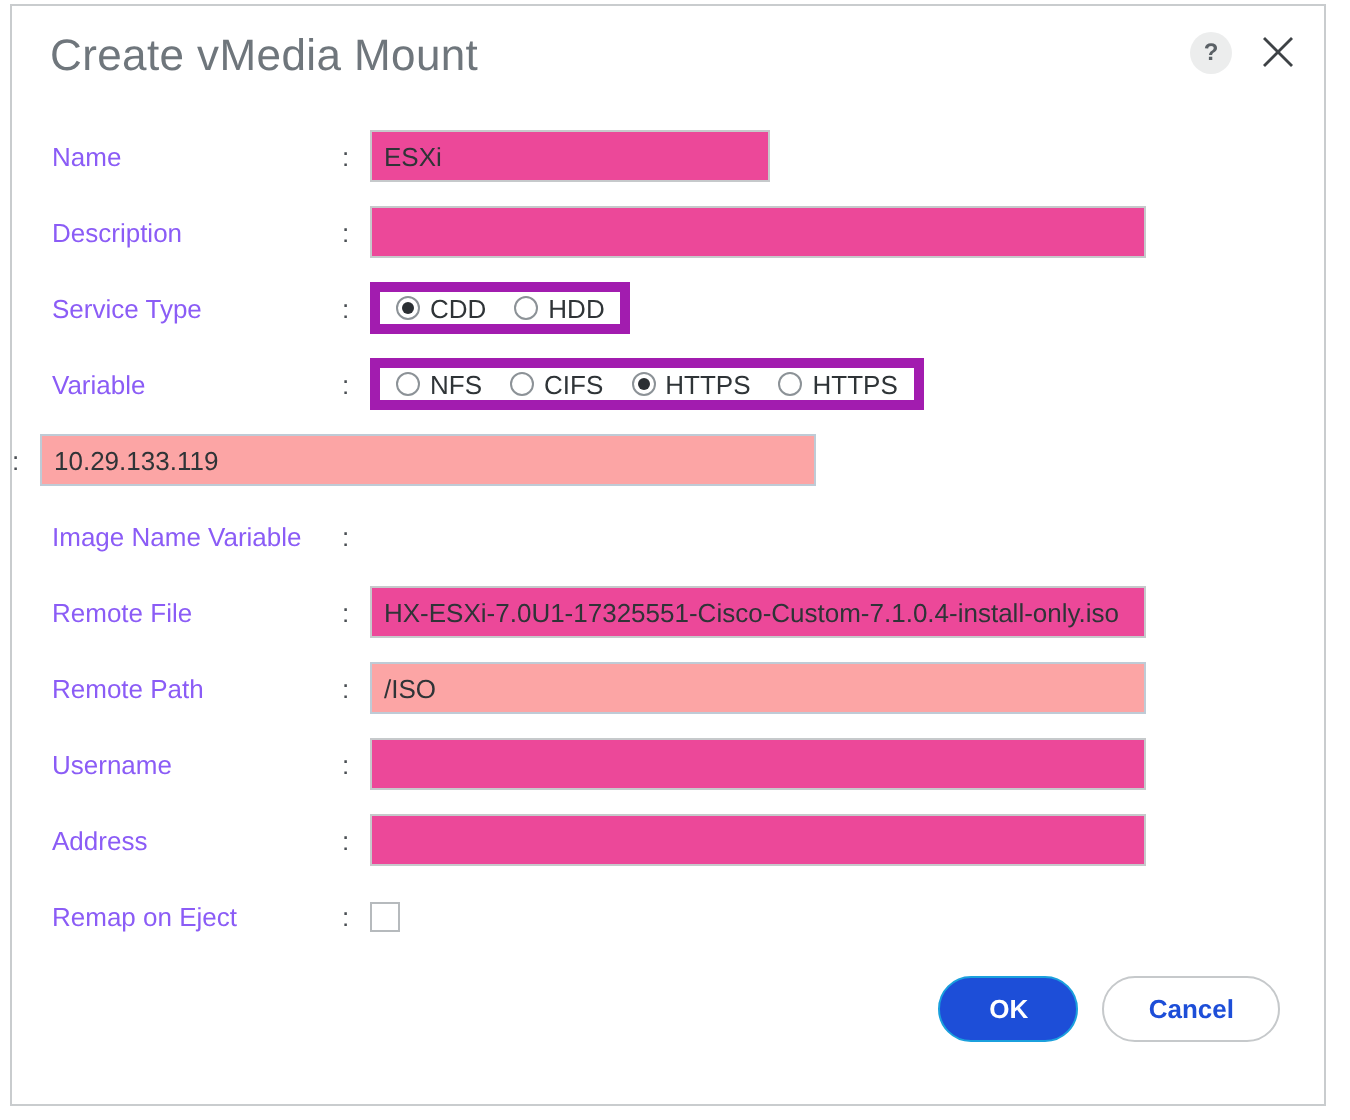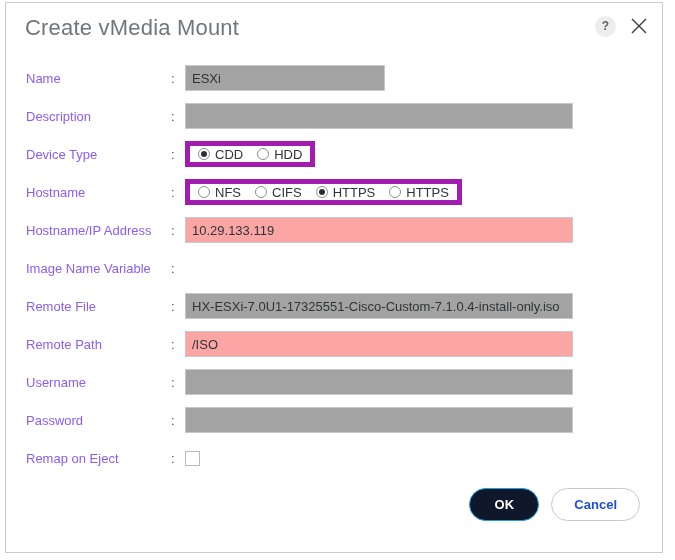--- a/index.html
+++ b/index.html
@@ -108,21 +108,21 @@
   }
   .row-colon {
     width: 14px;
     font-size: 13px;
     color: #4a4f54;
   }
   .field {
     box-sizing: border-box;
     height: 26px;
     border: 1px solid #c6c9cb;
-    background: #a3a3a3;
+    background: #ec4899;
     font-family: "Liberation Sans", sans-serif;
     font-size: 13px;
     color: #2f3437;
     padding: 0 6px;
     line-height: 24px;
     outline: none;
   }
   .field.wide { width: 388px; }
   .field.narrow { width: 200px; }
   .field.tinted { background: #fca5a5; border-color: #bfcbd6; }
@@ -198,21 +198,21 @@
     height: 33px;
     min-width: 70px;
     padding: 0 22px;
     cursor: pointer;
     border: 1px solid transparent;
     display: flex;
     align-items: center;
     justify-content: center;
   }
   .btn-primary {
-    background: #0f172a;
+    background: #1d4ed8;
     color: #ffffff;
     border-color: #1ba0dd;
     text-align: right;
   }
   .btn-secondary {
     background: #ffffff;
     color: #1d4ed8;
     border-color: #c6c9cb;
   }
 </style>
@@ -242,35 +242,35 @@
           <div class="row-label">Name</div>
           <div class="row-colon">:</div>
           <input type="text" class="field narrow" value="ESXi" style="">
         </div>
         <div class="row">
           <div class="row-label">Description</div>
           <div class="row-colon">:</div>
           <input type="text" class="field wide" value="" style="">
         </div>
         <div class="row">
-          <div class="row-label">Device Type</div>
+          <div class="row-label">Service Type</div>
           <div class="row-colon">:</div>
           <div class="radio-box">
             <div class="radio-opt selected">
               <span class="radio-mark"></span>
               <span>CDD</span>
             </div>
             <div class="radio-opt">
               <span class="radio-mark"></span>
               <span>HDD</span>
             </div>
           </div>
         </div>
         <div class="row">
-          <div class="row-label">Hostname</div>
+          <div class="row-label">Variable</div>
           <div class="row-colon">:</div>
           <div class="radio-box">
             <div class="radio-opt">
               <span class="radio-mark"></span>
               <span>NFS</span>
             </div>
             <div class="radio-opt">
               <span class="radio-mark"></span>
               <span>CIFS</span>
             </div>
@@ -278,21 +278,20 @@
               <span class="radio-mark"></span>
               <span>HTTPS</span>
             </div>
             <div class="radio-opt">
               <span class="radio-mark"></span>
               <span>HTTPS</span>
             </div>
           </div>
         </div>
         <div class="row">
-          <div class="row-label">Hostname/IP Address</div>
           <div class="row-colon">:</div>
           <input type="text" class="field wide tinted" value="10.29.133.119" style="">
         </div>
         <div class="row">
           <div class="row-label">Image Name Variable</div>
           <div class="row-colon">:</div>
         </div>
         <div class="row">
           <div class="row-label">Remote File</div>
           <div class="row-colon">:</div>
@@ -302,21 +301,21 @@
           <div class="row-label">Remote Path</div>
           <div class="row-colon">:</div>
           <input type="text" class="field wide tinted" value="/ISO" style="">
         </div>
         <div class="row">
           <div class="row-label">Username</div>
           <div class="row-colon">:</div>
           <input type="text" class="field wide" value="" style="">
         </div>
         <div class="row">
-          <div class="row-label">Password</div>
+          <div class="row-label">Address</div>
           <div class="row-colon">:</div>
           <input type="password" class="field wide" value="" style="">
         </div>
         <div class="row">
           <div class="row-label">Remap on Eject</div>
           <div class="row-colon">:</div>
           <div class="checkbox"></div>
         </div>
       </div>
 

